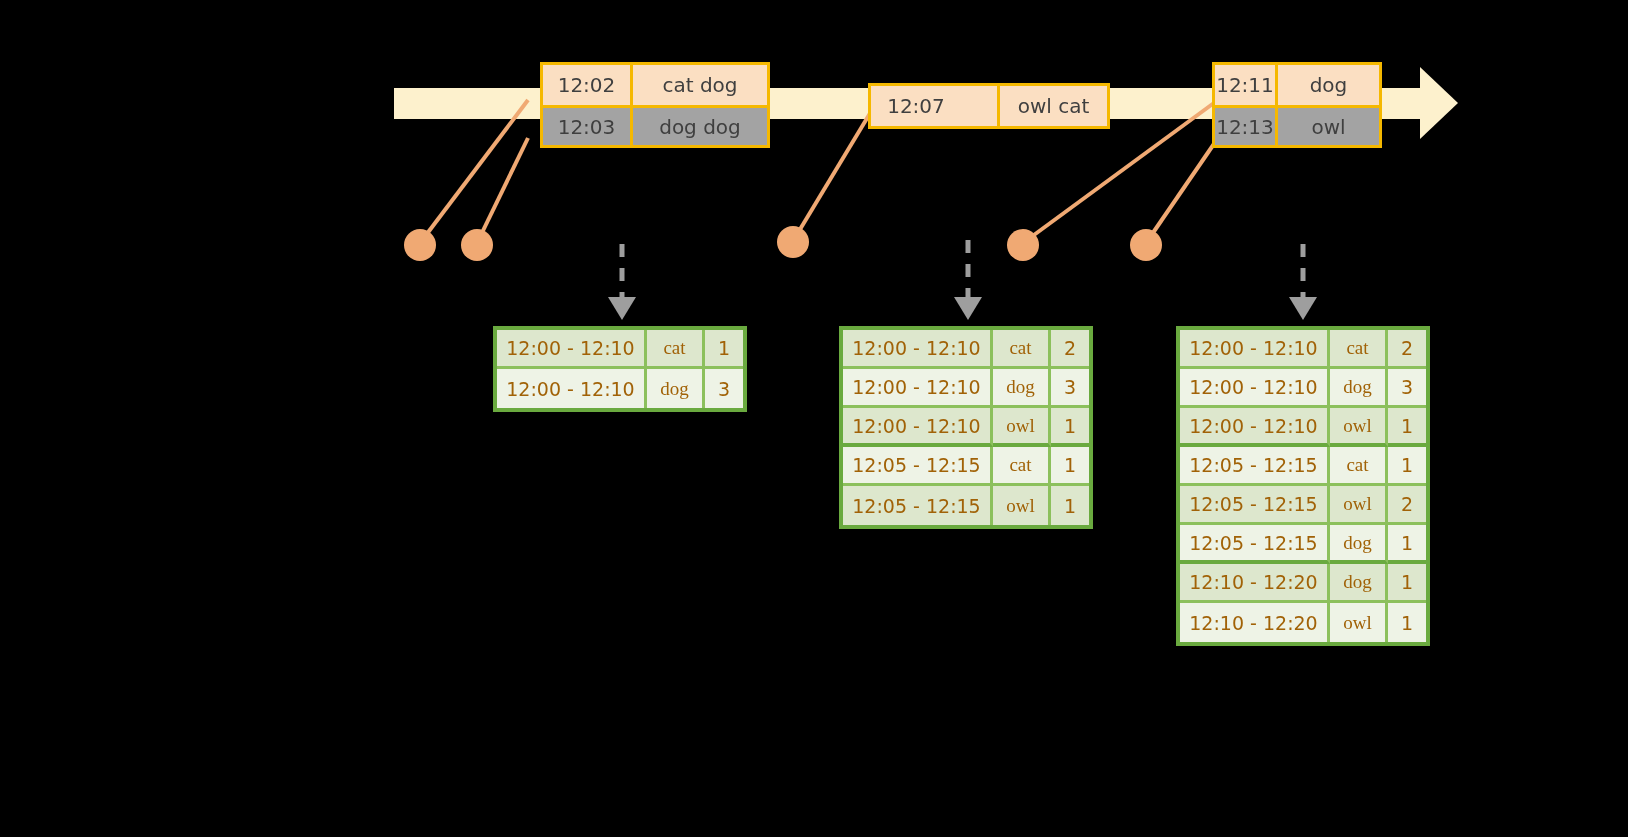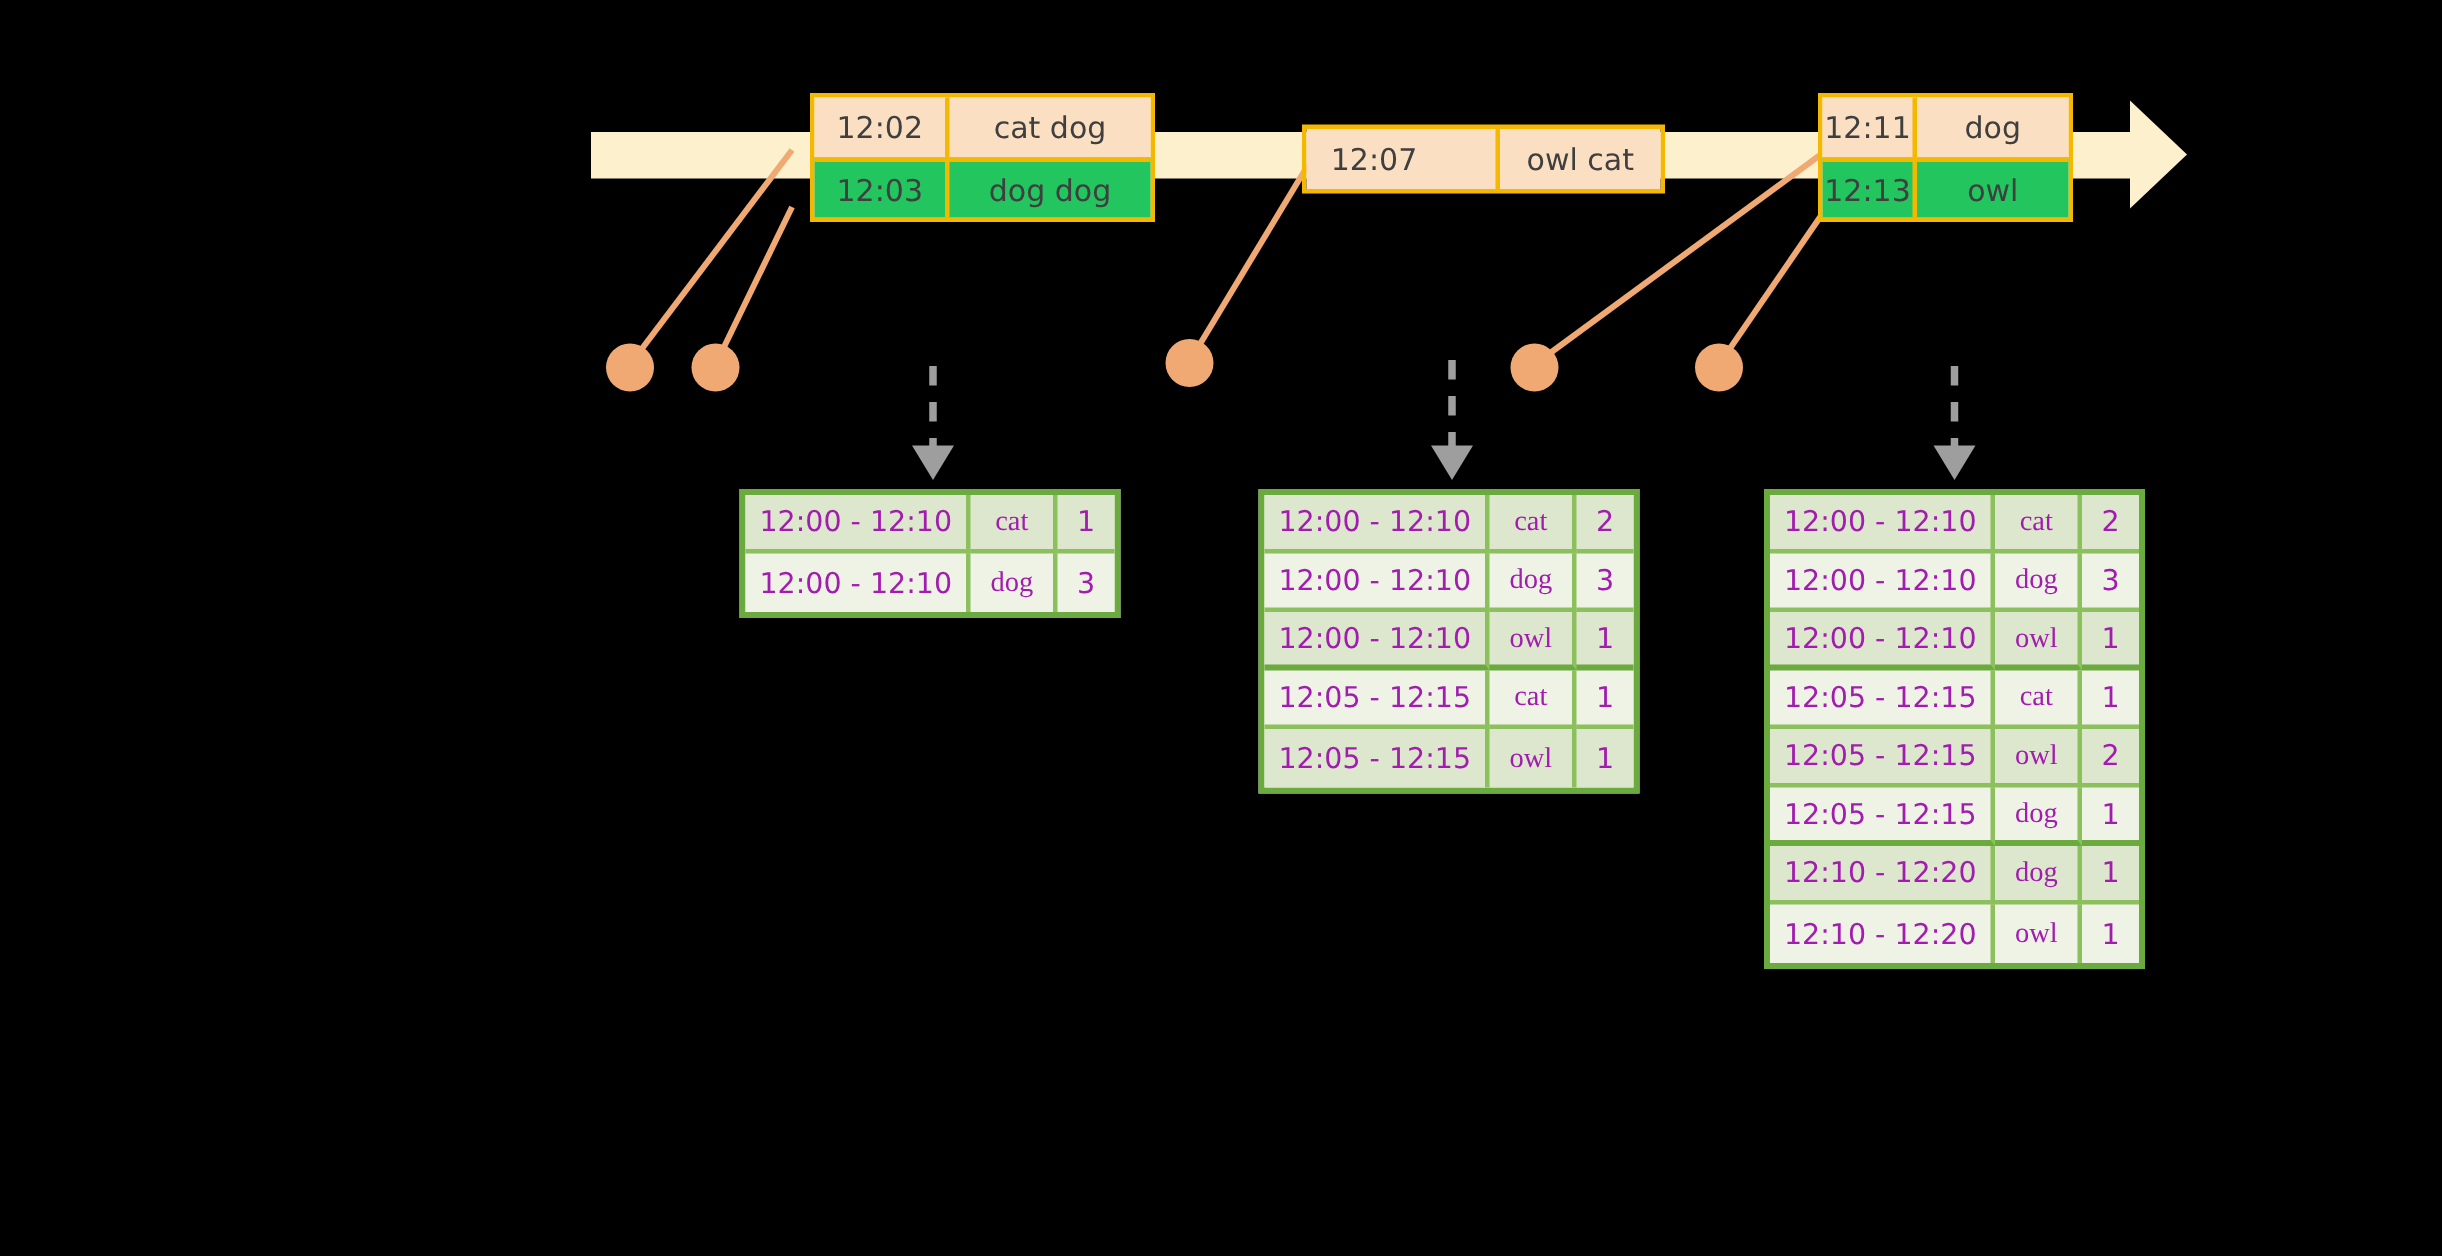--- a/index.html
+++ b/index.html
@@ -49,21 +49,21 @@
   }
   .event-row {
     display: flex;
     height: 40px;
     box-sizing: border-box;
   }
   .event-row + .event-row {
     border-top: 3px solid #f5b800;
   }
   .event-row.shade-dark { background: #fbdfc2; }
-  .event-row.shade-light { background: #22c55e; }
+  .event-row.shade-light { background: #a3a3a3; }
   .event-cell {
     display: flex;
     align-items: center;
     justify-content: center;
     font-size: 20px;
     color: #3f3f3f;
     box-sizing: border-box;
     white-space: nowrap;
   }
   .event-cell.time { width: 87px; }
@@ -100,21 +100,21 @@
     height: 39px;
     box-sizing: border-box;
   }
   .res-row.shade-dark  { background: #dde7cd; }
   .res-row.shade-light { background: #eef3e6; }
   .res-cell {
     display: flex;
     align-items: center;
     justify-content: center;
     font-size: 19px;
-    color: #a21caf;
+    color: #a16207;
     box-sizing: border-box;
     white-space: nowrap;
     border-right: 3px solid #8cc05c;
     border-bottom: 3px solid #8cc05c;
   }
   .res-cell.c-window { width: 150px; }
   .res-cell.c-key    { width: 58px; font-family: Liberation Serif, serif; }
   .res-cell.c-count  { width: 38px; border-right: none; }
   .res-row:last-child .res-cell { border-bottom: none; }
   .res-row.group-end .res-cell { border-bottom: 4px solid #6aaa3f; }

